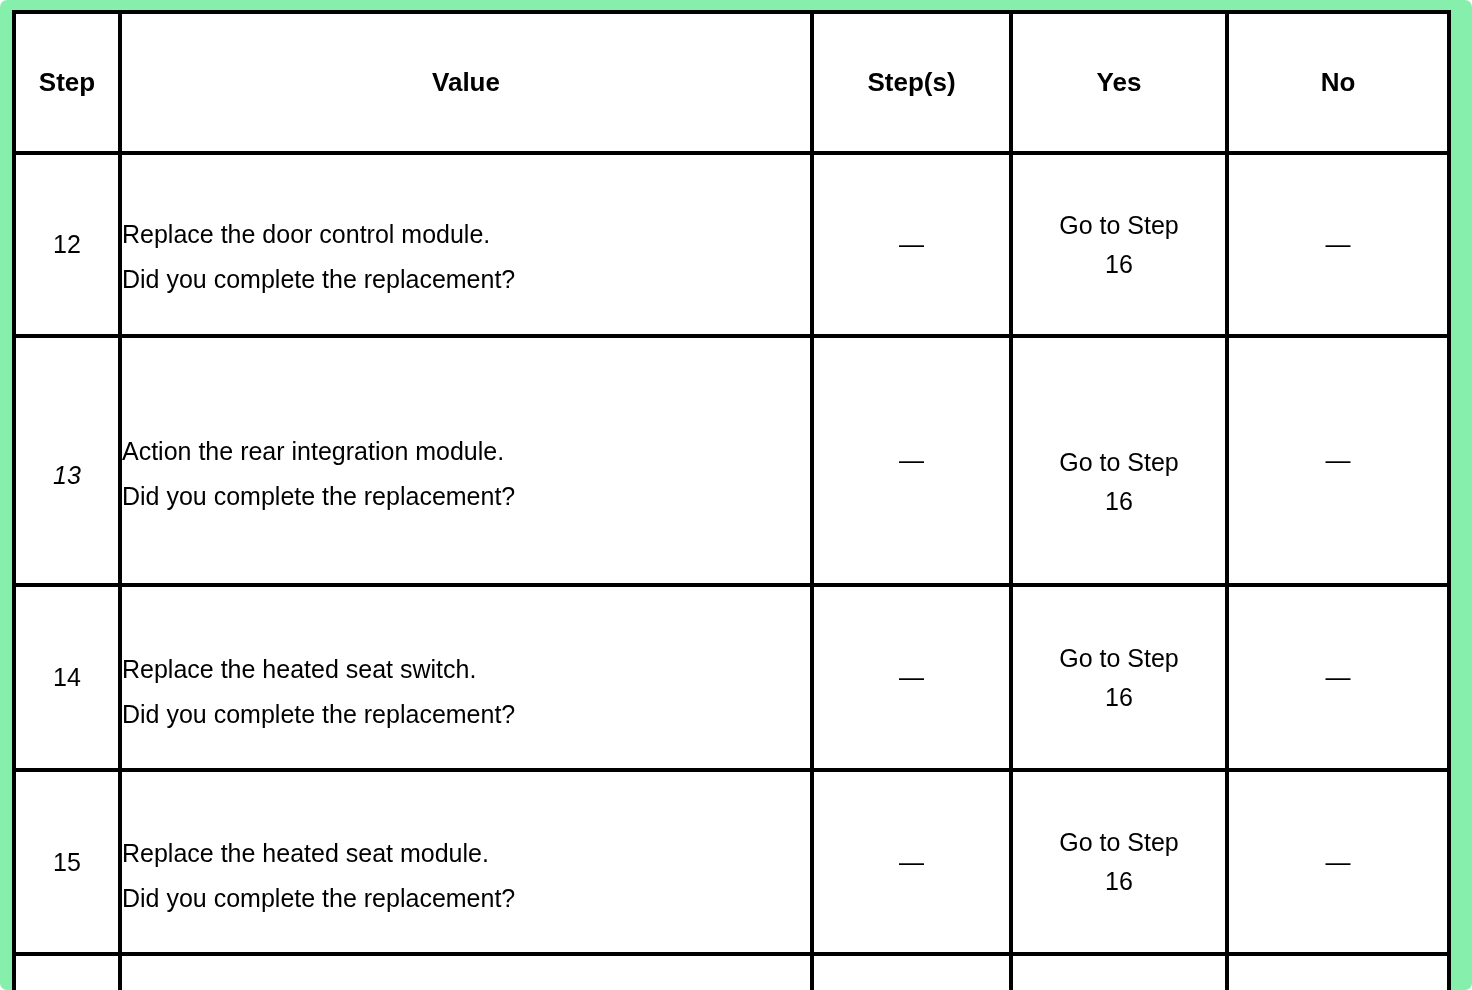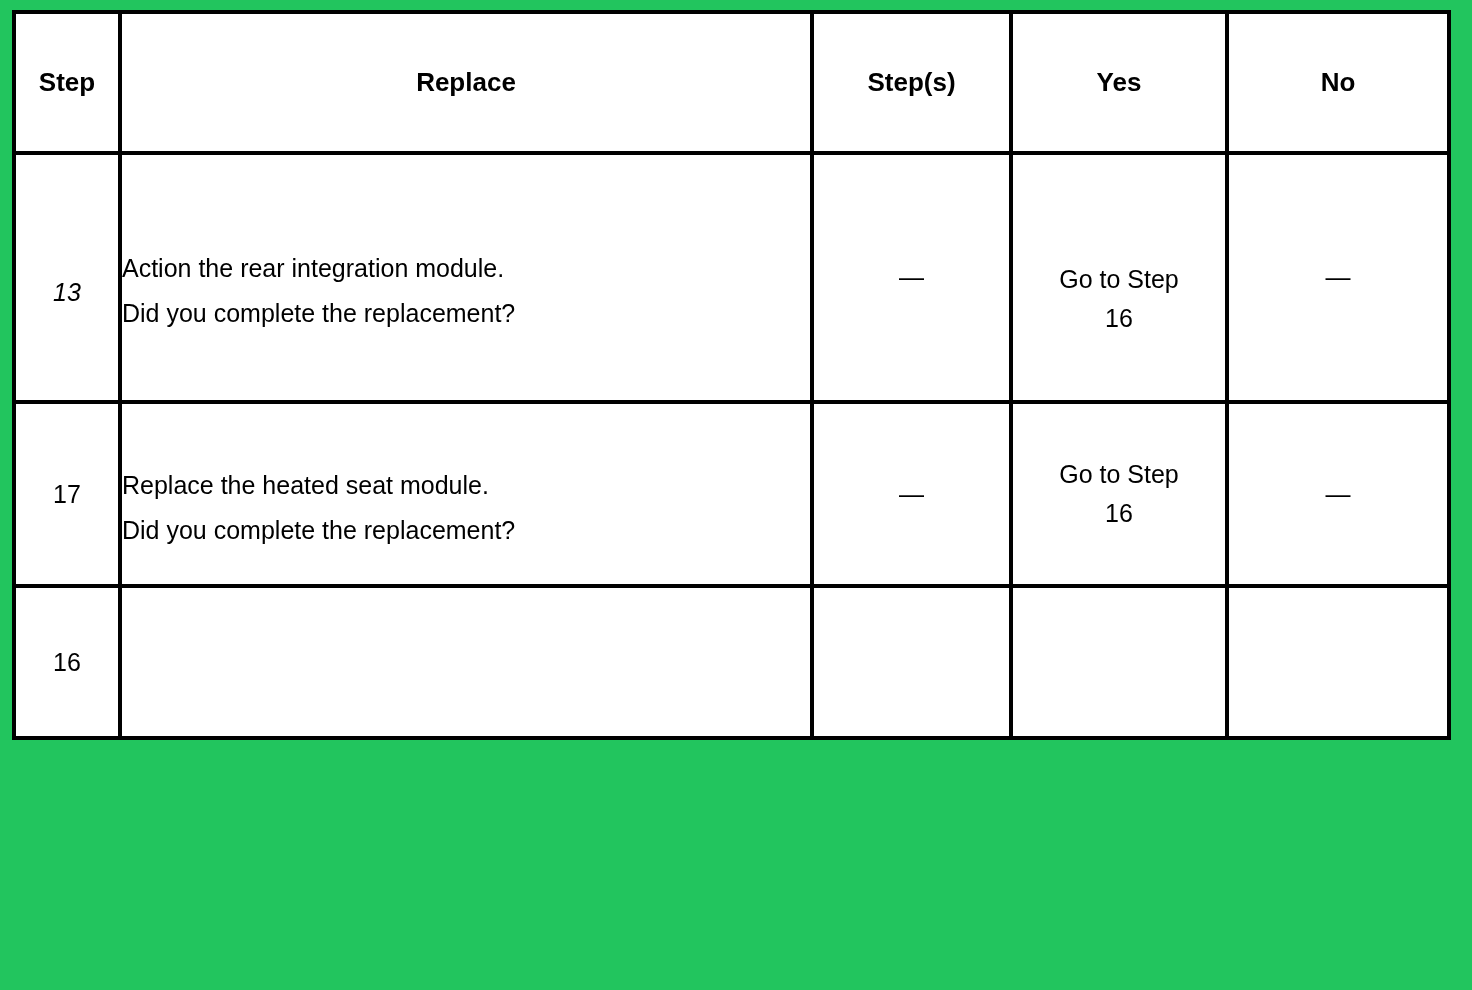--- a/index.html
+++ b/index.html
@@ -12,22 +12,23 @@
     height: 990px;
     overflow: hidden;
     font-family: "Liberation Sans", sans-serif;
     color: #000000;
   }
 
   #page {
     position: relative;
     width: 1472px;
     height: 990px;
-    background: #22c55e;
+    background: #86efac;
     overflow: hidden;
+    border-radius: 7px;
   }
 
   
   .table-wrap {
     position: absolute;
     left: 12px;
     top: 10px;
     width: 1435px;
   }
 
@@ -133,50 +134,82 @@
         <col class="c-step">
         <col class="c-action">
         <col class="c-value">
         <col class="c-yes">
         <col class="c-no">
       </colgroup>
 
       <thead>
         <tr>
           <th class="h-step">Step</th>
-          <th>Replace</th>
+          <th>Value</th>
           <th>Step(s)</th>
           <th>Yes</th>
           <th>No</th>
         </tr>
       </thead>
 
       <tbody>
 
+        <tr class="r12">
+          <td class="step-cell">12</td>
+          <td class="action-cell">
+            <span class="line">Replace the door control module.</span>
+            <span class="line">Did you complete the replacement?</span>
+          </td>
+          <td class="center-cell value-cell">
+            <span class="dash">—</span>
+          </td>
+          <td class="center-cell yes-cell">
+            <span class="wrapbox">Go to Step 16</span>
+          </td>
+          <td class="center-cell no-cell">
+            <span class="wrapbox dash">—</span>
+          </td>
+        </tr>
 
         <tr class="r13">
           <td class="step-cell">13</td>
           <td class="action-cell">
             <span class="line">Action the rear integration module.</span>
             <span class="line">Did you complete the replacement?</span>
           </td>
           <td class="center-cell value-cell">
             <span class="dash">—</span>
           </td>
           <td class="center-cell yes-cell">
             <span class="wrapbox">Go to Step 16</span>
           </td>
           <td class="center-cell no-cell">
             <span class="wrapbox dash">—</span>
           </td>
         </tr>
 
+        <tr class="r14">
+          <td class="step-cell">14</td>
+          <td class="action-cell">
+            <span class="line">Replace the heated seat switch.</span>
+            <span class="line">Did you complete the replacement?</span>
+          </td>
+          <td class="center-cell value-cell">
+            <span class="dash">—</span>
+          </td>
+          <td class="center-cell yes-cell">
+            <span class="wrapbox">Go to Step 16</span>
+          </td>
+          <td class="center-cell no-cell">
+            <span class="wrapbox dash">—</span>
+          </td>
+        </tr>
 
         <tr class="r15">
-          <td class="step-cell">17</td>
+          <td class="step-cell">15</td>
           <td class="action-cell">
             <span class="line">Replace the heated seat module.</span>
             <span class="line">Did you complete the replacement?</span>
           </td>
           <td class="center-cell value-cell">
             <span class="dash">—</span>
           </td>
           <td class="center-cell yes-cell">
             <span class="wrapbox">Go to Step 16</span>
           </td>

